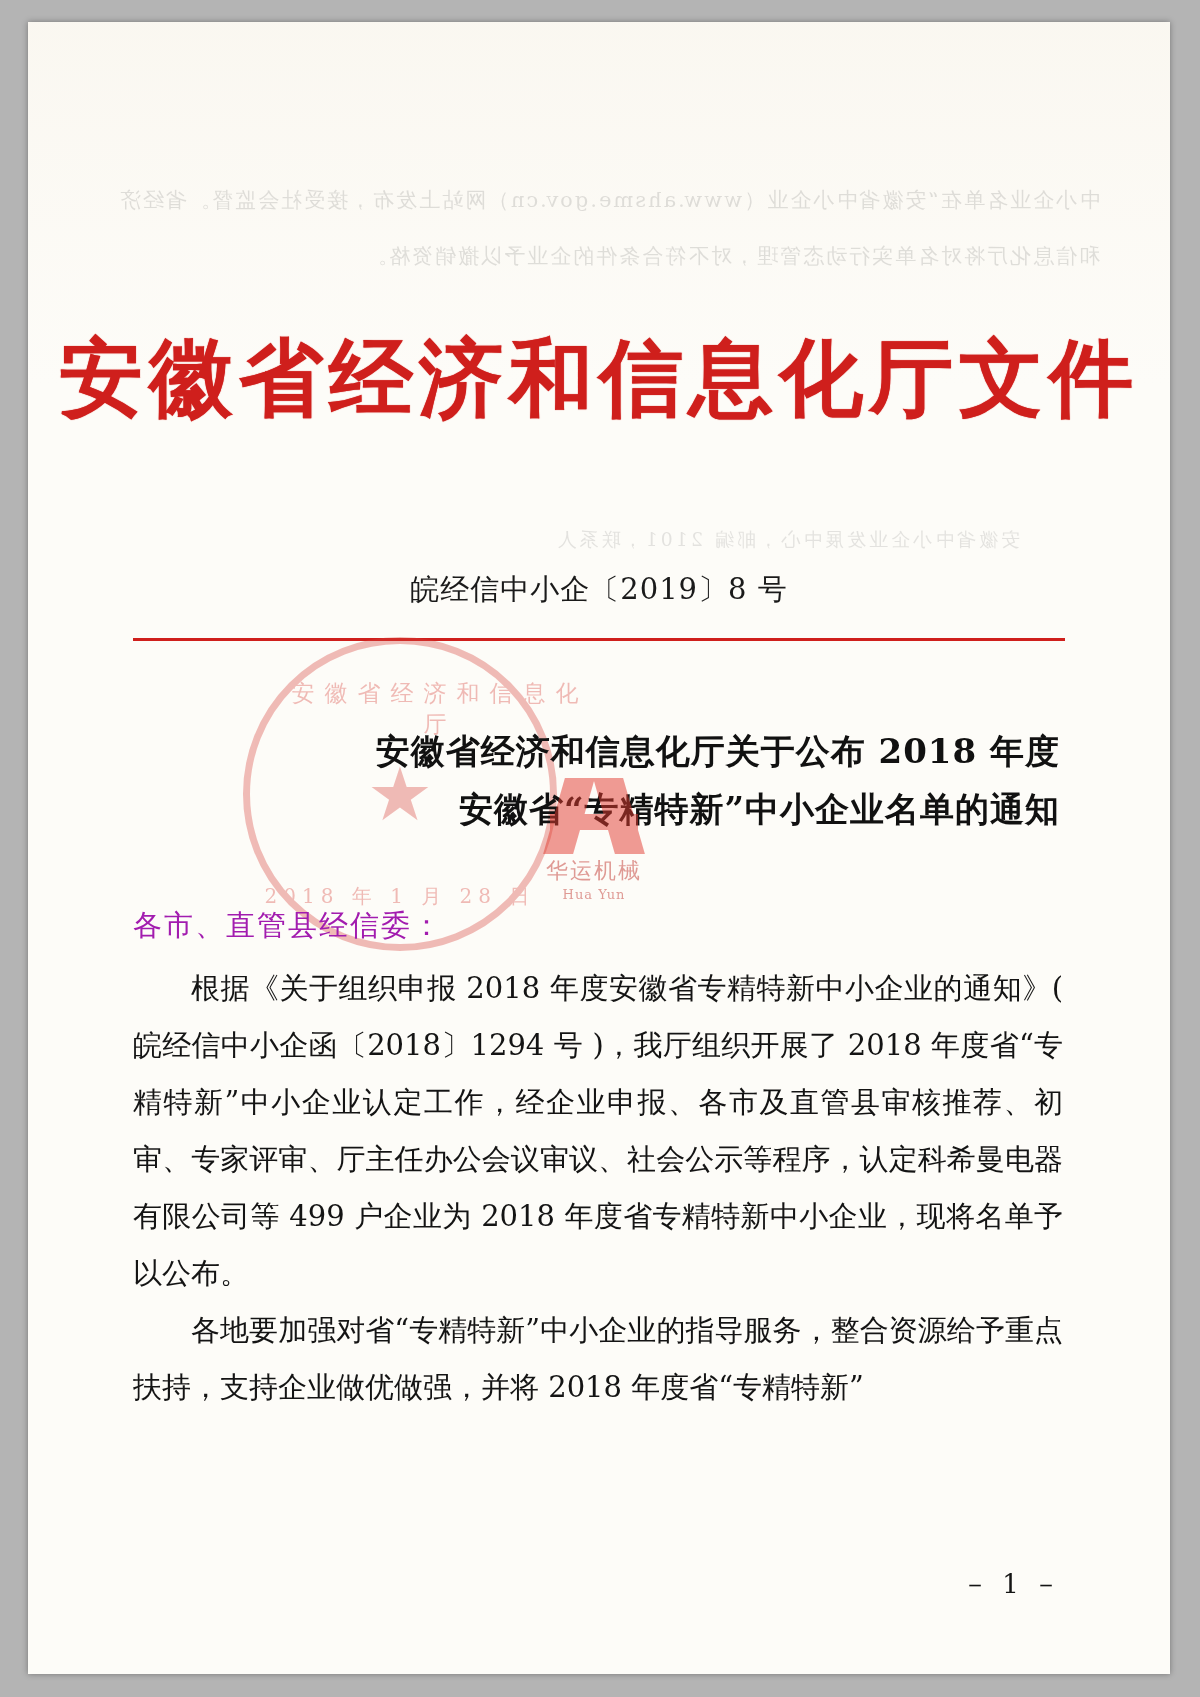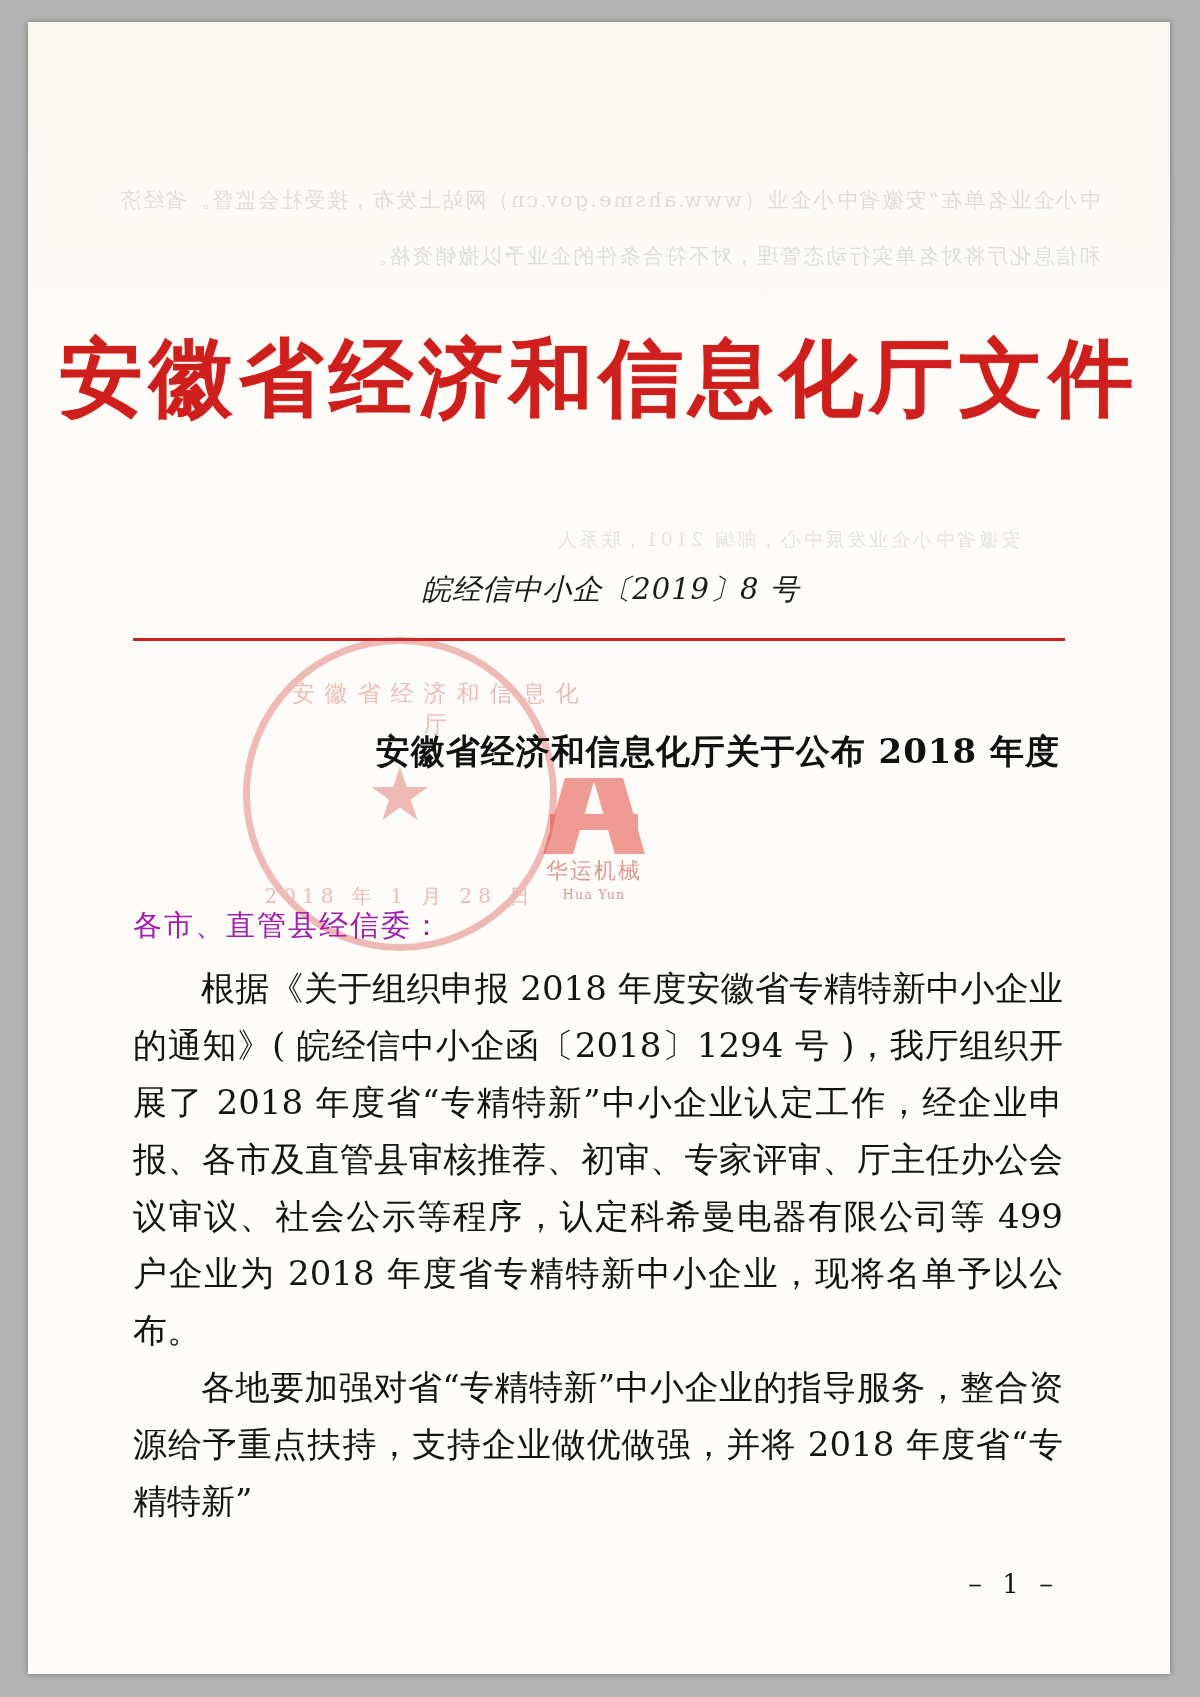--- a/index.html
+++ b/index.html
@@ -72,27 +72,26 @@
     font-family: "DejaVu Serif", "Liberation Serif", serif;
     font-weight: bold;
     font-size: 84px;
     letter-spacing: 6px;
     text-shadow: 0 0 1px #cf1f1c;
     white-space: nowrap;
   }
   .docnumber {
     position: absolute;
     top: 548px;
-    left: 12px;
+    left: 0;
     width: 100%;
     text-align: center;
     font-size: 29px;
     color: #1a1a1a;
     letter-spacing: 1px;
-    font-style: italic;
   }
   .redrule {
     position: absolute;
     top: 616px;
     left: 105px;
     width: 932px;
     height: 3px;
     background: #cf1f1c;
   }
   .title {
@@ -113,21 +112,21 @@
     left: 105px;
     font-size: 29px;
     letter-spacing: 2px;
     color: #a21caf;
   }
   .body-text {
     position: absolute;
     top: 938px;
     left: 105px;
     width: 930px;
-    font-size: 34px;
+    font-size: 29px;
     line-height: 57px;
     color: #141414;
     text-align: justify;
   }
   .body-text p {
     margin: 0;
     text-indent: 2em;
   }
   .pagenum {
     position: absolute;
@@ -242,20 +241,21 @@
   <div class="redrule"></div>
 
   <div class="seal">
     <div class="seal-top">安徽省经济和信息化厅</div>
     <div class="star">★</div>
     <div class="seal-bottom">2018 年 1 月 28 日</div>
   </div>
 
   <div class="title">
     <div>安徽省经济和信息化厅关于公布 2018 年度</div>
+    <div>安徽省“专精特新”中小企业名单的通知</div>
   </div>
 
   <div class="watermark">
     <div class="wm-mark">
       <div class="wm-bar"></div>
     </div>
     <div class="wm-cn">华运机械</div>
     <div class="wm-en">Hua Yun</div>
   </div>
 

